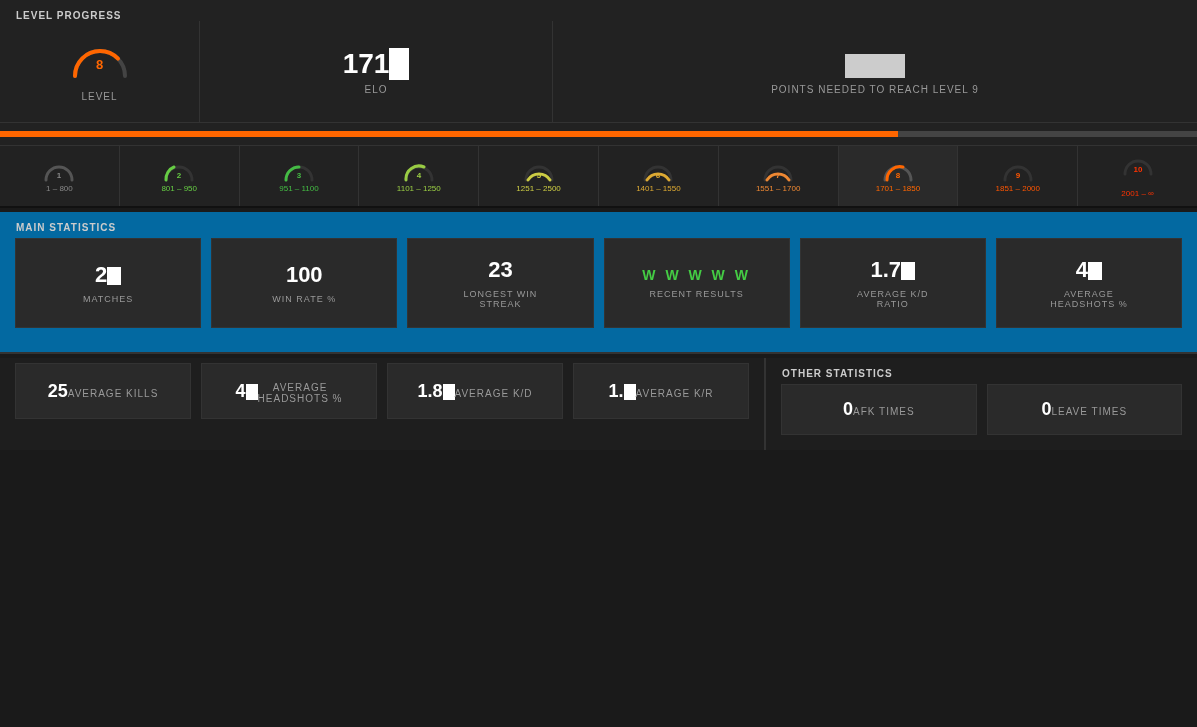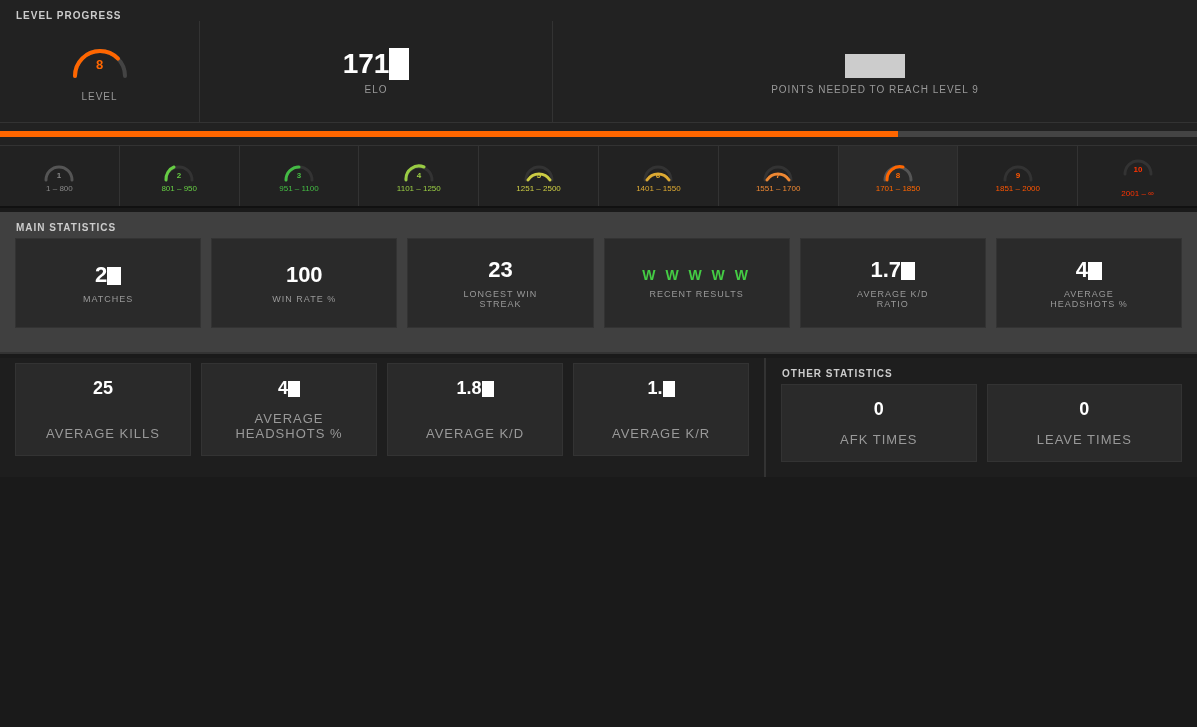--- a/index.html
+++ b/index.html
@@ -156,21 +156,21 @@
     .color-yellow-green { color: #99cc44; }
     .color-yellow { color: #cccc44; }
     .color-yellow-orange { color: #ddaa33; }
     .color-orange-light { color: #ee8833; }
     .color-orange { color: #ff6600; }
     .color-orange-red { color: #ff5500; }
     .color-red { color: #ff3300; margin-top: 13px; }
 
     
     .main-stats-section {
-      background: #404040;
+      background: #0369a1;
       margin-top: 4px;
       padding-bottom: 19px;
     }
 
     .stats-row {
       display: flex;
       gap: 0;
       padding: 0 10px;
     }
 
@@ -239,48 +239,48 @@
       display: flex;
       padding: 0 10px 10px 10px;
     }
 
     .bottom-stat-card {
       flex: 1;
       background: #2a2a2a;
       margin: 5px;
       padding: 14px 8px;
       display: flex;
-      flex-direction: column;
+      flex-direction: row;
       align-items: center;
-      justify-content: space-between;
+      justify-content: center;
       border: 1px solid #333;
     }
 
     .bottom-stat-value {
       font-size: 18px;
       font-weight: bold;
       color: #ffffff;
       text-align: center;
     }
 
     .bottom-stat-value .redacted-sm {
       display: inline-block;
       background: #ffffff;
       color: #ffffff;
       width: 12px;
       height: 16px;
       vertical-align: middle;
     }
 
     .bottom-stat-label {
-      font-size: 13px;
+      font-size: 10px;
       color: #999999;
       letter-spacing: 1px;
       text-align: center;
-      margin-top: 12px;
+      margin-top: 4px;
       text-transform: uppercase;
     }
 
     .divider-line {
       height: 2px;
       background: #333;
       margin: 0;
     }
 
     .section-title {

